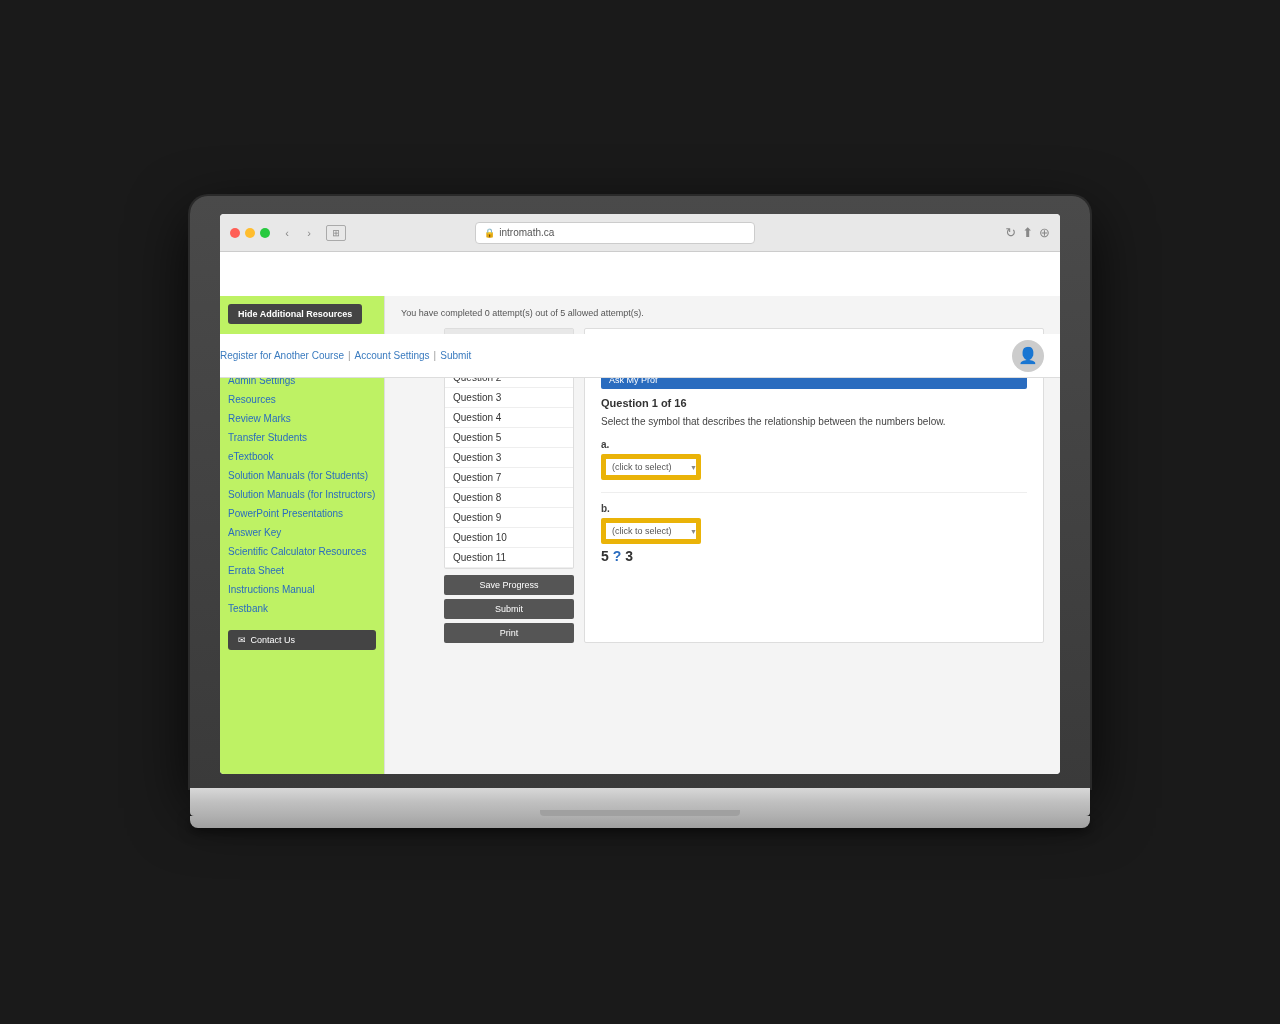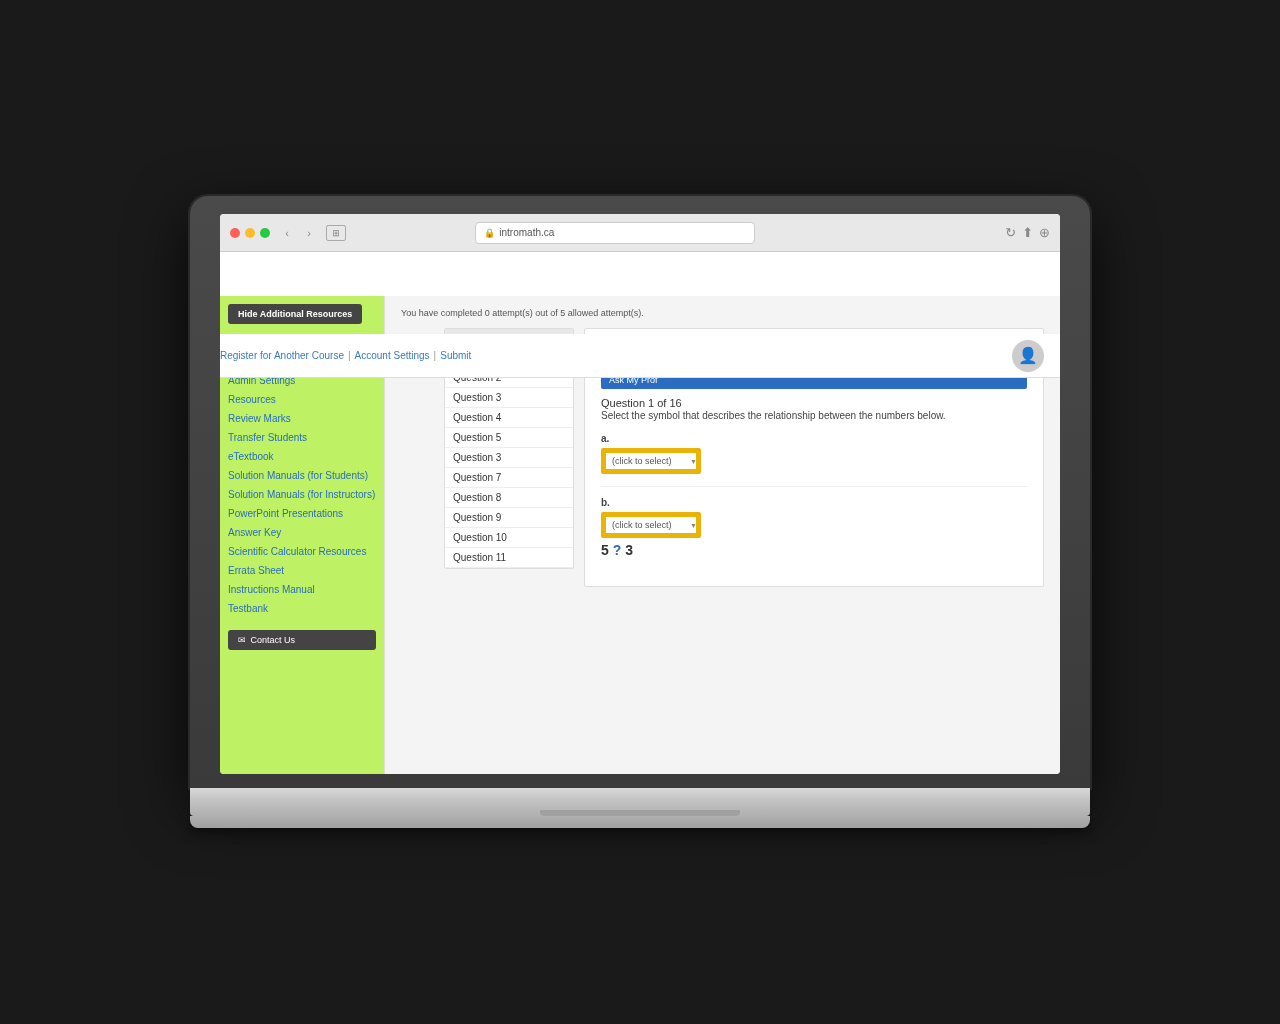--- a/index.html
+++ b/index.html
@@ -336,22 +336,23 @@
       background: #2a6cbf;
       color: #fff;
       font-size: 9px;
       padding: 4px 8px;
       border-radius: 2px;
       cursor: pointer;
     }
 
     .question-title {
       font-size: 11px;
-      font-weight: normal;
+      font-weight: bold;
       color: #333;
+      margin-bottom: 6px;
     }
     .question-instruction {
       font-size: 10px;
       color: #444;
       margin-bottom: 10px;
       line-height: 1.4;
     }
 
     .answer-section {
       margin-bottom: 12px;
@@ -491,20 +492,25 @@
                     <li class="question-item">Question 4</li>
                     <li class="question-item">Question 5</li>
                     <li class="question-item">Question 3</li>
                     <li class="question-item">Question 7</li>
                     <li class="question-item">Question 8</li>
                     <li class="question-item">Question 9</li>
                     <li class="question-item">Question 10</li>
                     <li class="question-item">Question 11</li>
                   </ul>
                 </div>
+                <div class="action-buttons">
+                  <div class="action-btn">Save Progress</div>
+                  <div class="action-btn">Submit</div>
+                  <div class="action-btn">Print</div>
+                </div>
               </div>
 
               <div class="question-content-panel content-card">
                 <div style="padding: 8px;">
                   <div class="question-top-bar">
                     <div class="blue-bar"></div>
                   </div>
                   <div style="margin-bottom: 8px;">
                     <div class="ask-prof-btn">Ask My Prof</div>
                   </div>

